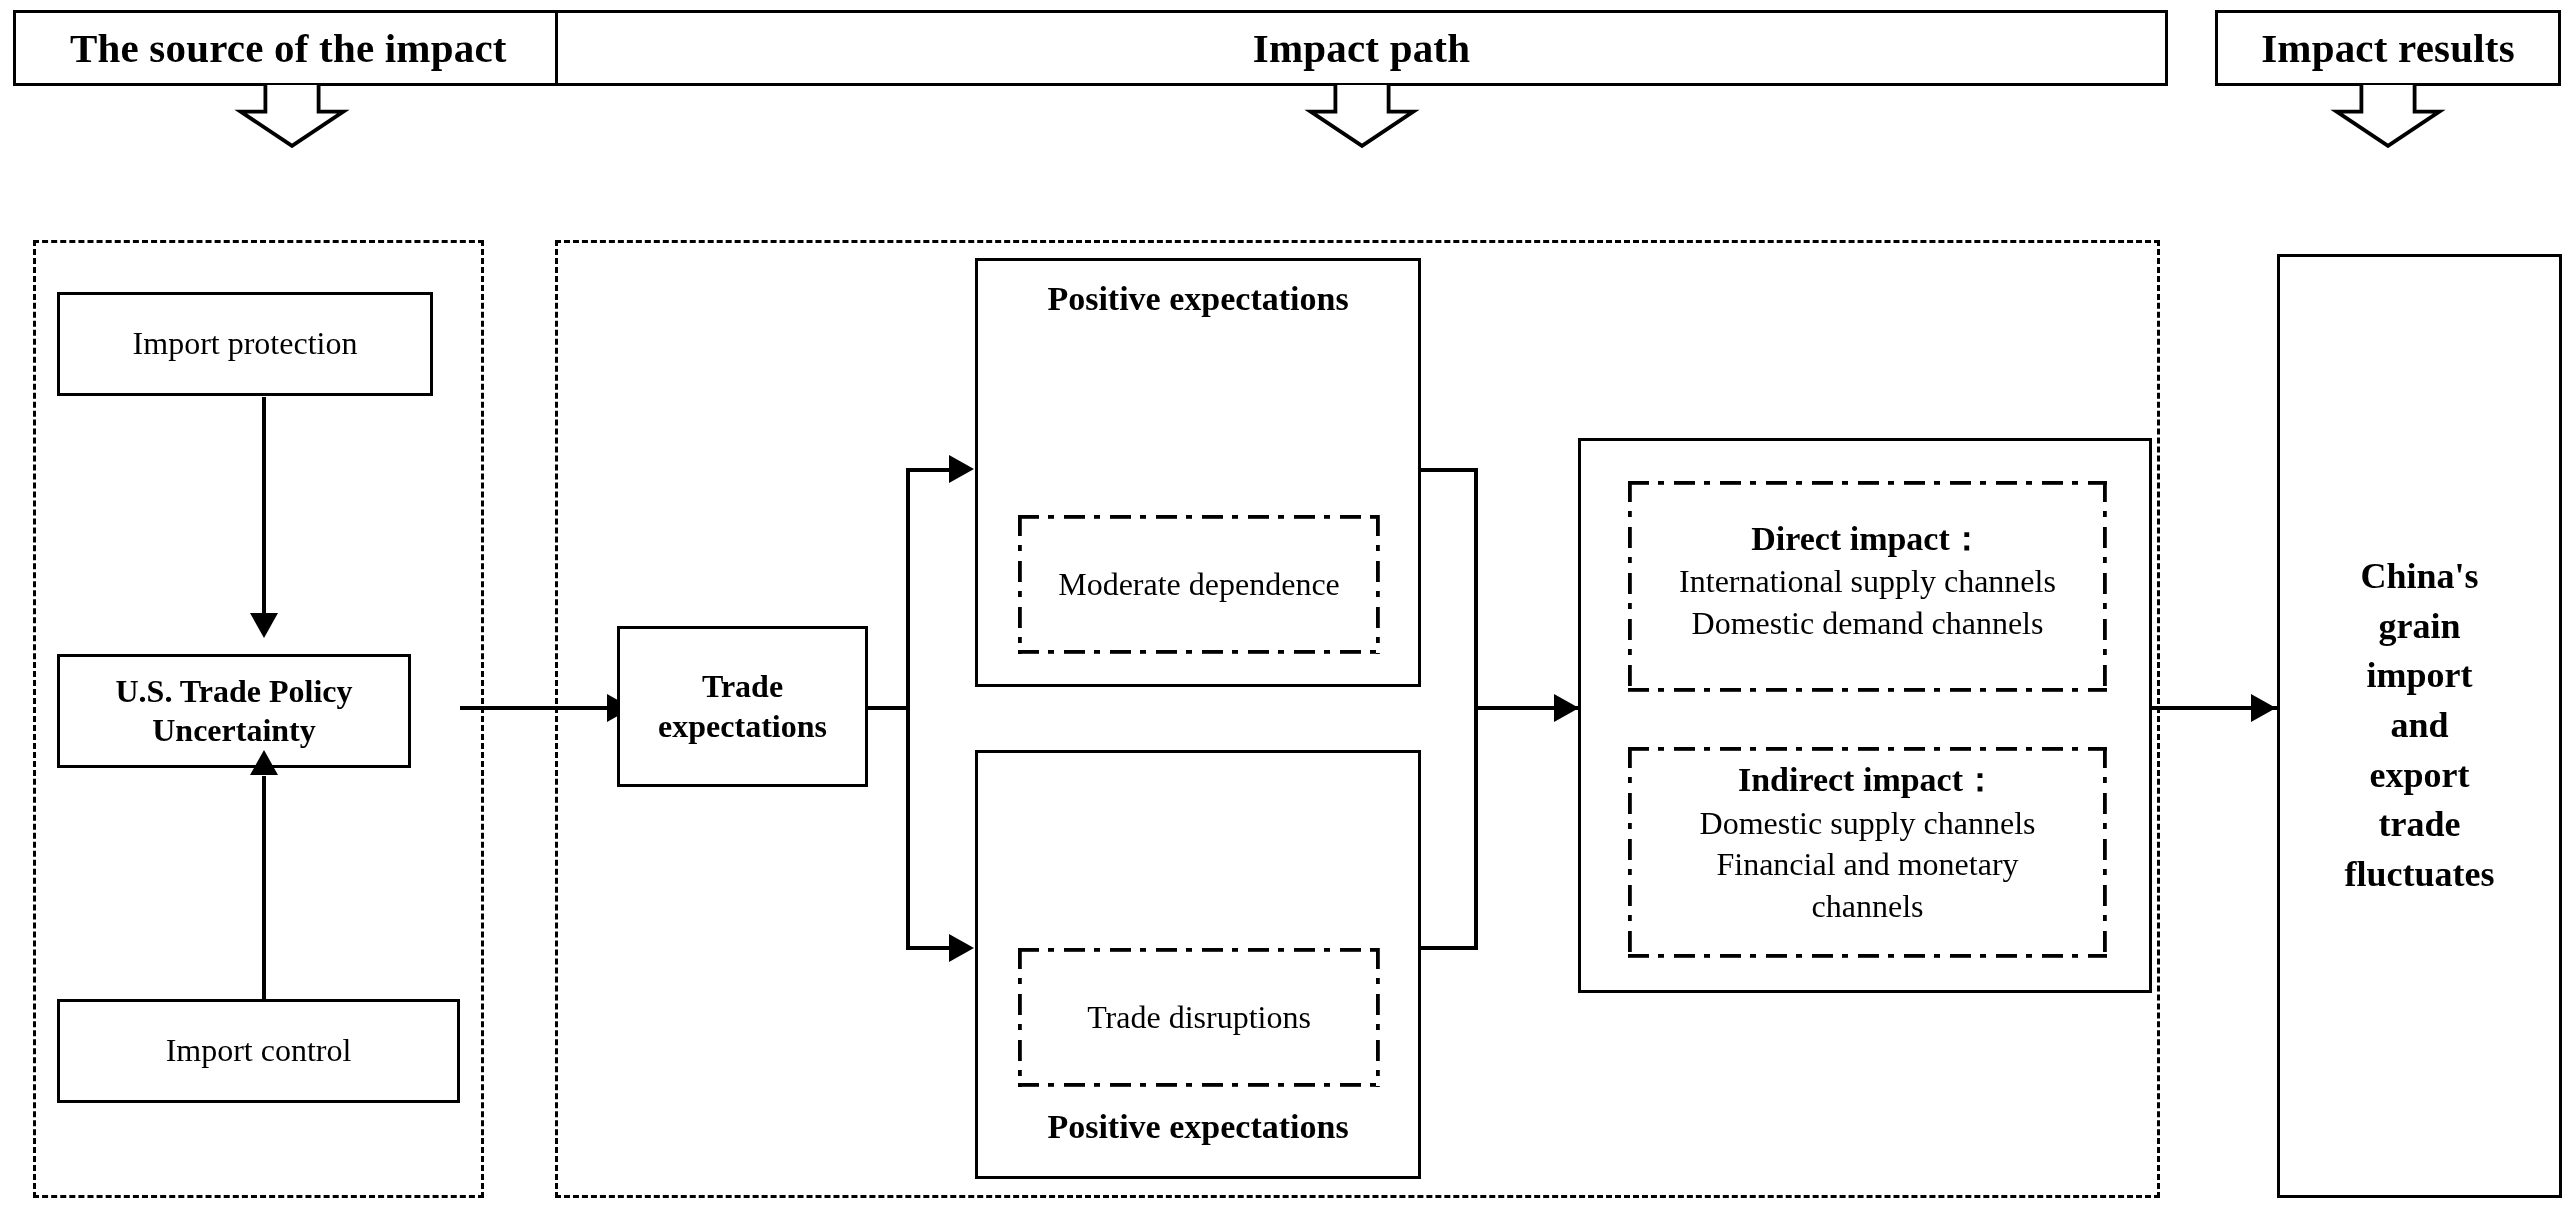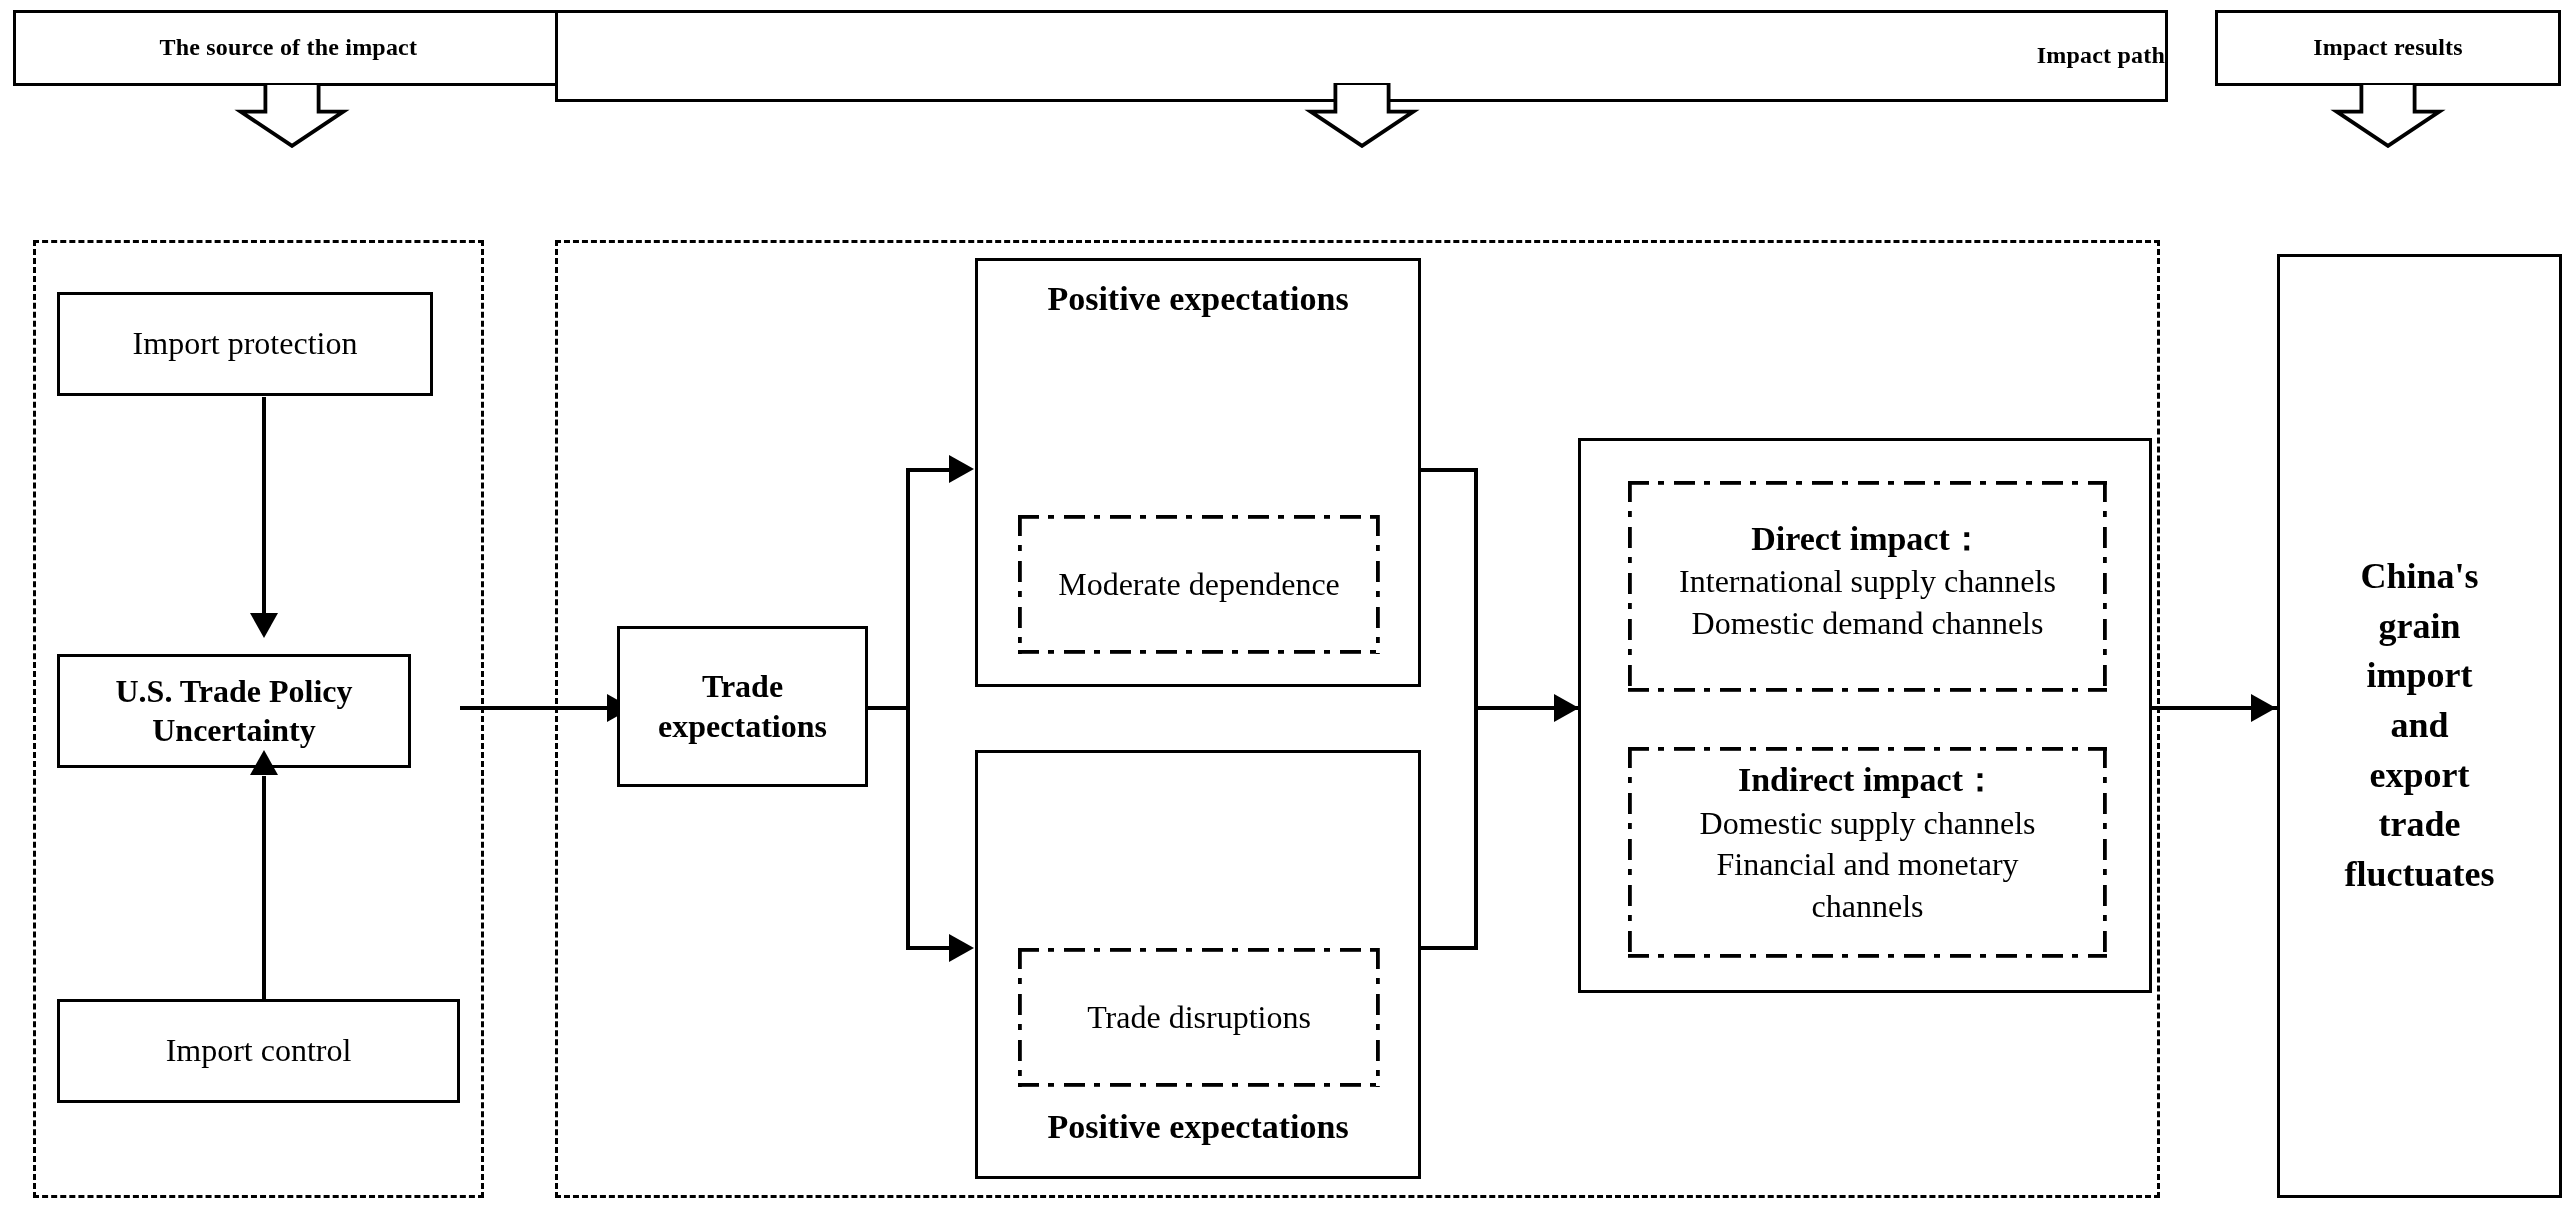--- a/index.html
+++ b/index.html
@@ -18,21 +18,21 @@
   }
   .abs { position: absolute; box-sizing: border-box; }
 
   
   .hdr {
     border: 3.8px solid #000;
     display: flex;
     align-items: center;
     justify-content: center;
     font-weight: bold;
-    font-size: 24px;
+    font-size: 41px;
     letter-spacing: 0.2px;
     background: #fff;
   }
 
   
   .group-dashed {
     border: 3.8px dashed #000;
     background: transparent;
   }
 
@@ -112,21 +112,21 @@
 </style>
 </head>
 <body>
 
 <div id="stage">
 
   <div class="abs hdr" style="left:13.3px; top:9.5px; width:550px; height:76px;">
     <span>The source of the impact</span>
   </div>
 
-  <div class="abs hdr" style="left:555px; top:9.5px; width:1613px; height:92px;justify-content:flex-end;">
+  <div class="abs hdr" style="left:555px; top:9.5px; width:1613px; height:76px;">
     <span>Impact path</span>
   </div>
 
   <div class="abs hdr" style="left:2215px; top:9.5px; width:346px; height:76px;">
     <span>Impact results</span>
   </div>
 
   <svg class="abs blockarrow" style="left:216px; top:83px;" width="152" height="65" viewBox="0 0 160 68">
     <polygon points="52,0 108,0 108,30 134,30 80,66 26,30 52,30" fill="#fff" stroke="#000" stroke-width="4"></polygon>
   </svg>

